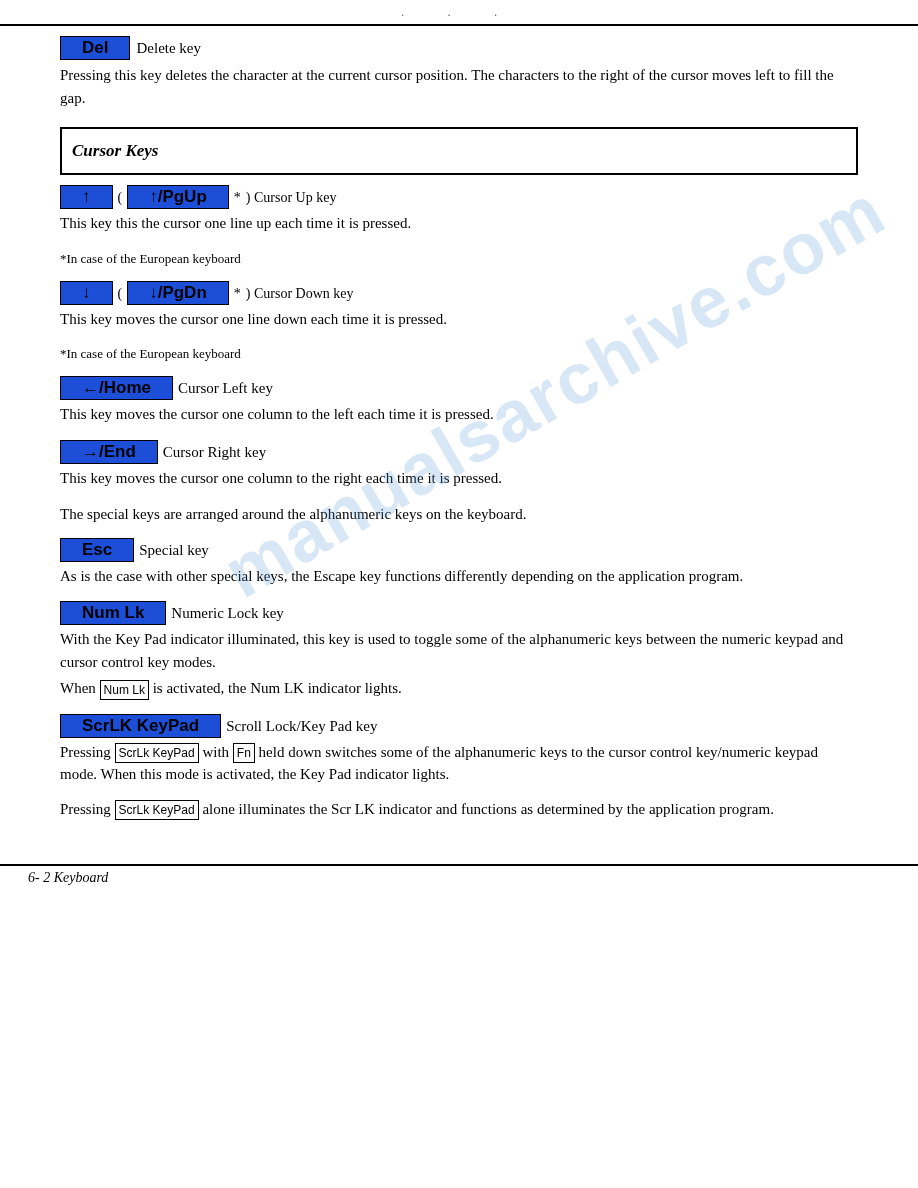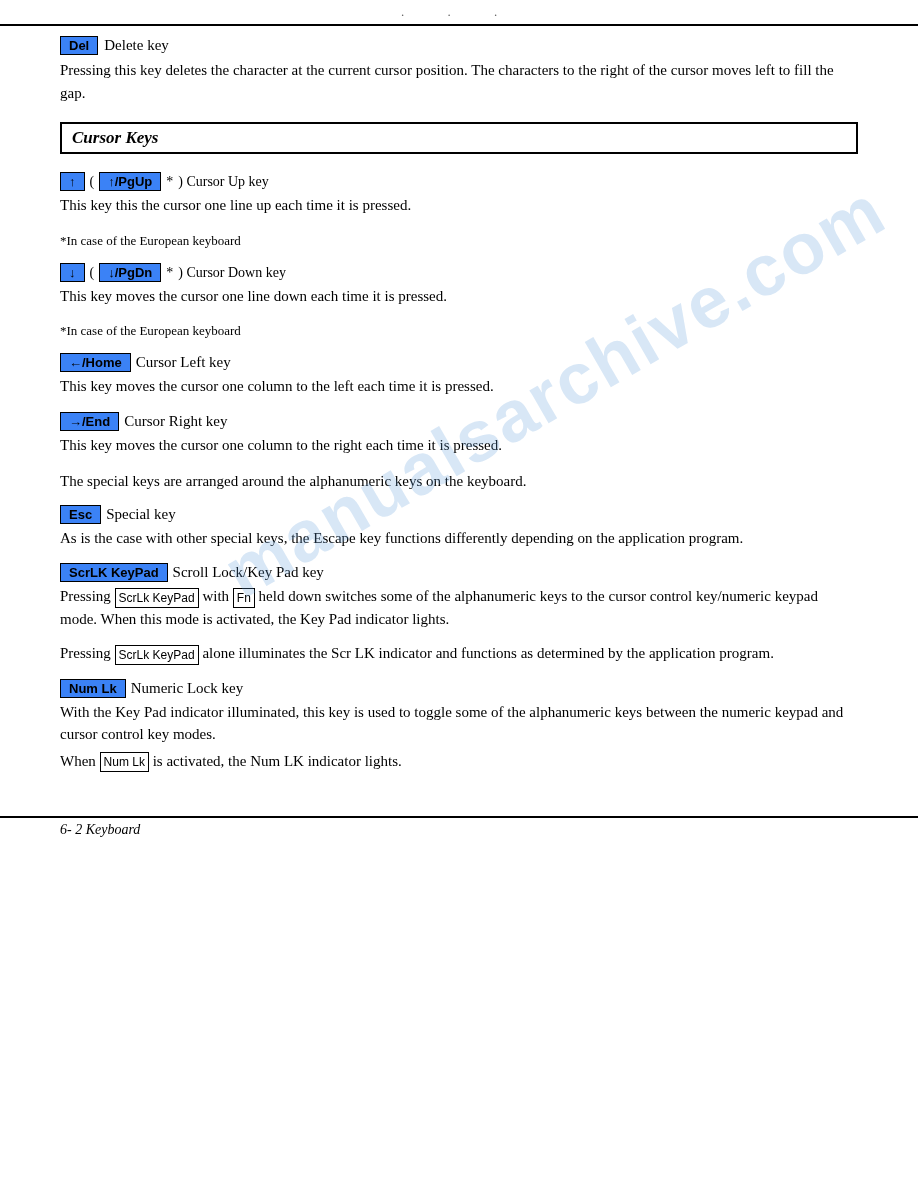--- a/index.html
+++ b/index.html
@@ -62,43 +62,43 @@
     .del-header {
       display: flex;
       align-items: baseline;
       gap: 6px;
       margin-bottom: 4px;
     }
 
     .key-box {
       display: inline-block;
       border: 1.5px solid #000;
-      padding: 1px 8px;
-      font-size: 13px;
+      padding: 1px 21px;
+      font-size: 17px;
       font-family: Arial, sans-serif;
       font-weight: bold;
-      background: #3b82f6;
+      background: #1d4ed8;
       vertical-align: middle;
     }
 
     .key-box-small {
       display: inline-block;
       border: 1.5px solid #000;
       padding: 0px 3px;
       font-size: 12px;
       font-family: Arial, sans-serif;
       background: #fff;
       vertical-align: middle;
     }
 
     
     .section-header {
       border: 2px solid #000;
-      padding: 4px 10px;
-      margin-bottom: 18px;
+      padding: 12px 10px;
+      margin-bottom: 10px;
       margin-top: 4px;
     }
 
     .section-header span {
       font-style: italic;
       font-weight: bold;
       font-size: 17px;
     }
 
     
@@ -135,21 +135,21 @@
 
     
     .bottom-rule {
       width: 100%;
       border: none;
       border-top: 2px solid #000;
       margin-top: 10px;
     }
 
     .bottom-label {
-      padding: 4px 60px;
+      padding: 4px 28px;
       font-style: italic;
       font-size: 14px;
     }
 
     .paren {
       font-size: 14px;
     }
 
     
     .top-dots {
@@ -232,40 +232,40 @@
     <div class="key-entry">
       <div class="key-entry-header">
         <span class="key-box">Esc</span>
         <span>Special key</span>
       </div>
       <div class="key-entry-body">As is the case with other special keys, the Escape key functions differently depending on the application program.</div>
     </div>
 
     <div class="key-entry">
       <div class="key-entry-header">
-        <span class="key-box">ScrLK KeyPad</span>
-        <span>Scroll Lock/Key Pad key</span>
-      </div>
-      <div class="key-entry-body para">
-        Pressing <span class="key-box-small">ScrLk KeyPad</span> with <span class="key-box-small">Fn</span> held down switches some of the alphanumeric keys to the cursor control key/numeric keypad mode. When this mode is activated, the Key Pad indicator lights.
-      </div>
-      <div class="key-entry-body para">
-        Pressing <span class="key-box-small">ScrLk KeyPad</span> alone illuminates the Scr LK indicator and functions as determined by the application program.
-      </div>
-    </div>
-
-    <div class="key-entry">
-      <div class="key-entry-header">
         <span class="key-box">Num Lk</span>
         <span>Numeric Lock key</span>
       </div>
       <div class="key-entry-body">With the Key Pad indicator illuminated, this key is used to toggle some of the alphanumeric keys between the numeric keypad and cursor control key modes.</div>
       <div class="key-entry-body" style="margin-top:4px;">
         When <span class="key-box-small">Num Lk</span> is activated, the Num LK indicator lights.
       </div>
     </div>
 
+    <div class="key-entry">
+      <div class="key-entry-header">
+        <span class="key-box">ScrLK KeyPad</span>
+        <span>Scroll Lock/Key Pad key</span>
+      </div>
+      <div class="key-entry-body para">
+        Pressing <span class="key-box-small">ScrLk KeyPad</span> with <span class="key-box-small">Fn</span> held down switches some of the alphanumeric keys to the cursor control key/numeric keypad mode. When this mode is activated, the Key Pad indicator lights.
+      </div>
+      <div class="key-entry-body para">
+        Pressing <span class="key-box-small">ScrLk KeyPad</span> alone illuminates the Scr LK indicator and functions as determined by the application program.
+      </div>
+    </div>
+
   </div>
 
   <hr class="bottom-rule">
   <div class="bottom-label">6- 2   Keyboard</div>
 
 </div>
 
 </body></html>

